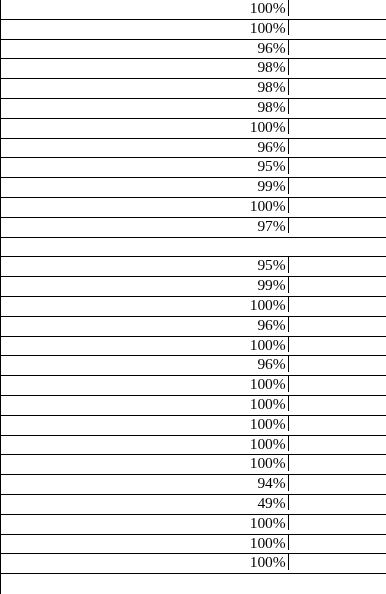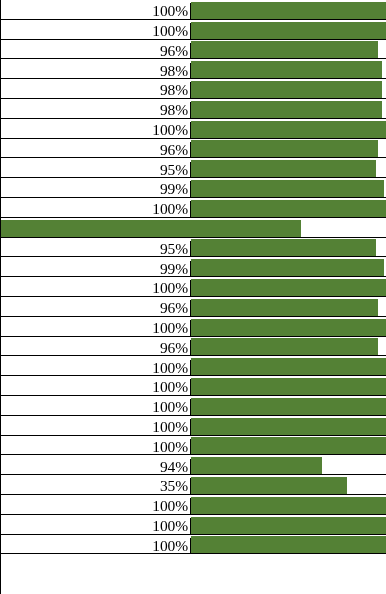--- a/index.html
+++ b/index.html
@@ -31,24 +31,25 @@
     width: 1px;
     height: 594px;
     background: #000000;
     z-index: 5;
   }
 
   .row {
     position: relative;
     height: 19.8px;
     display: flex;
-    align-items: flex-end;
+    align-items: center;
     box-sizing: border-box;
     border-bottom: 1px solid #000000;
     background: #ffffff;
+    flex-direction: column;
   }
 
   .label-cell {
     width: 191px;
     min-width: 191px;
     box-sizing: border-box;
     border-right: 1px solid #000000;
     display: flex;
     align-items: center;
     justify-content: flex-end;
@@ -166,20 +167,28 @@
     </div>
     <div class="row">
       <div class="label-cell">
         <span class="pct">100%</span>
       </div>
       <div class="bar-cell">
         <div class="bar" style="width: 100%; background: rgb(84, 129, 53);"></div>
       </div>
     </div>
     <div class="row">
+      <div class="label-cell">
+        <span class="pct">97%</span>
+      </div>
+      <div class="bar-cell">
+        <div class="bar" style="width: 97%; background: rgb(84, 129, 53);"></div>
+      </div>
+    </div>
+    <div class="row">
       <div class="bar-cell">
         <div class="bar" style="width: 78%; background: rgb(84, 129, 53);"></div>
       </div>
     </div>
     <div class="row">
       <div class="label-cell">
         <span class="pct">95%</span>
       </div>
       <div class="bar-cell">
         <div class="bar" style="width: 95%; background: rgb(84, 129, 53);"></div>
@@ -268,21 +277,21 @@
     <div class="row">
       <div class="label-cell">
         <span class="pct">94%</span>
       </div>
       <div class="bar-cell">
         <div class="bar" style="width: 67%; background: rgb(84, 129, 53);"></div>
       </div>
     </div>
     <div class="row">
       <div class="label-cell">
-        <span class="pct">35%</span>
+        <span class="pct">49%</span>
       </div>
       <div class="bar-cell">
         <div class="bar" style="width: 80%; background: rgb(84, 129, 53);"></div>
       </div>
     </div>
     <div class="row">
       <div class="label-cell">
         <span class="pct">100%</span>
       </div>
       <div class="bar-cell">

